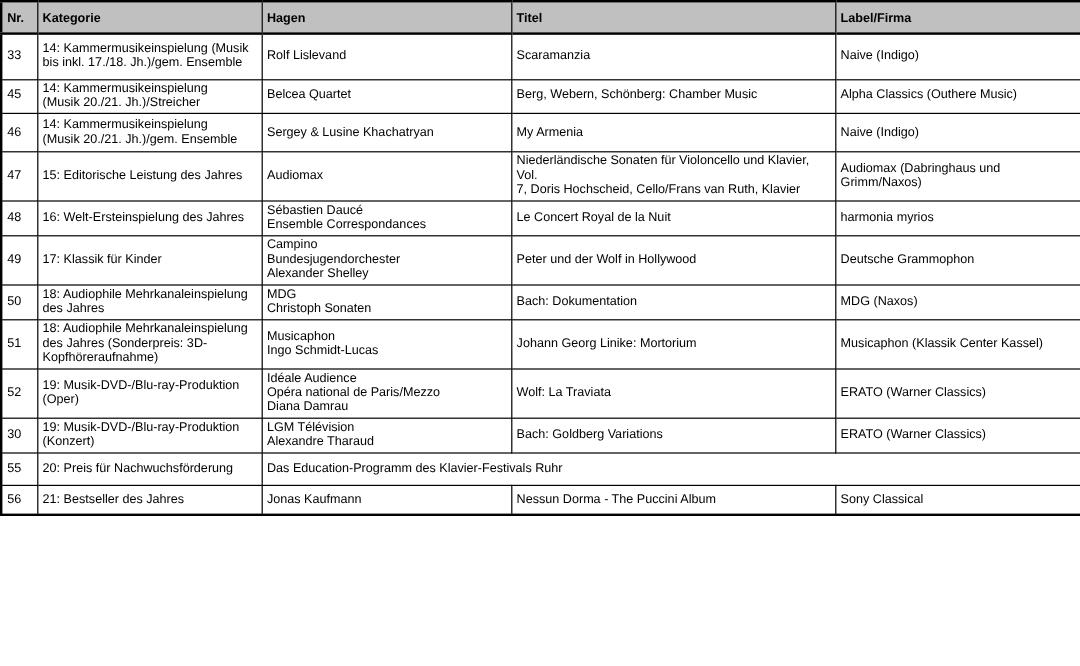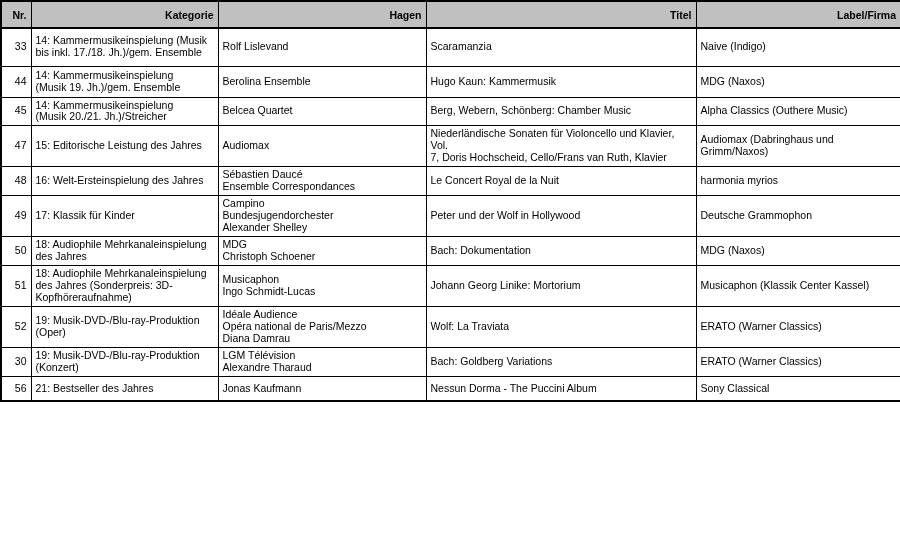--- a/index.html
+++ b/index.html
@@ -17,41 +17,41 @@
   table.awards {
     width: 900px;
     border-collapse: collapse;
     table-layout: fixed;
     border: 2px solid #000000;
     background: #ffffff;
   }
   table.awards th {
     background: #c0c0c0;
     font-weight: bold;
-    text-align: right;
+    text-align: left;
     font-size: 10.5px;
     border: 1px solid #000000;
     border-top: 2px solid #000000;
     border-bottom: 2px solid #000000;
     padding: 2px 4px;
     vertical-align: middle;
     height: 21px;
   }
   table.awards td {
     border: 1px solid #000000;
     font-size: 10.5px;
     line-height: 1.14;
     padding: 2px 4px;
     vertical-align: middle;
     white-space: pre-line;
     overflow: hidden;
   }
   table.awards th.col-nr,
   table.awards td.cell-nr {
-    text-align: right;
+    text-align: left;
     white-space: normal;
   }
 </style>
 </head>
 <body>
 
 <table class="awards">
   <colgroup>
     <col style="width:30px">
     <col style="width:187px">
@@ -70,35 +70,35 @@
   </thead>
   <tbody>
     <tr style="height:38px">
       <td class="cell-nr">33</td>
       <td>14: Kammermusikeinspielung (Musik
 bis inkl. 17./18. Jh.)/gem. Ensemble</td>
       <td>Rolf Lislevand</td>
       <td>Scaramanzia</td>
       <td>Naive (Indigo)</td>
     </tr>
-    <tr style="height:31px">
-      <td class="cell-nr">44</td>
-      <td>14: Kammermusikeinspielung
-(Musik 19. Jh.)/gem. Ensemble</td>
-      <td>Berolina Ensemble</td>
-      <td>Hugo Kaun: Kammermusik</td>
-      <td>MDG (Naxos)</td>
-    </tr>
     <tr style="height:24px">
       <td class="cell-nr">45</td>
       <td>14: Kammermusikeinspielung
 (Musik 20./21. Jh.)/Streicher</td>
       <td>Belcea Quartet</td>
       <td>Berg, Webern, Schönberg: Chamber Music</td>
       <td>Alpha Classics (Outhere Music)</td>
+    </tr>
+    <tr style="height:32px">
+      <td class="cell-nr">46</td>
+      <td>14: Kammermusikeinspielung
+(Musik 20./21. Jh.)/gem. Ensemble</td>
+      <td>Sergey &amp; Lusine Khachatryan</td>
+      <td>My Armenia</td>
+      <td>Naive (Indigo)</td>
     </tr>
     <tr style="height:34px">
       <td class="cell-nr">47</td>
       <td>15: Editorische Leistung des Jahres</td>
       <td>Audiomax</td>
       <td>Niederländische Sonaten für Violoncello und Klavier, Vol.
 7, Doris Hochscheid, Cello/Frans van Ruth, Klavier</td>
       <td>Audiomax (Dabringhaus und Grimm/Naxos)</td>
     </tr>
     <tr style="height:29px">
@@ -116,21 +116,21 @@
 Bundesjugendorchester
 Alexander Shelley</td>
       <td>Peter und der Wolf in Hollywood</td>
       <td>Deutsche Grammophon</td>
     </tr>
     <tr style="height:28px">
       <td class="cell-nr">50</td>
       <td>18: Audiophile Mehrkanaleinspielung
 des Jahres</td>
       <td>MDG
-Christoph Schoener</td>
+Christoph Sonaten</td>
       <td>Bach: Dokumentation</td>
       <td>MDG (Naxos)</td>
     </tr>
     <tr style="height:37px">
       <td class="cell-nr">51</td>
       <td>18: Audiophile Mehrkanaleinspielung
 des Jahres (Sonderpreis: 3D-
 Kopfhöreraufnahme)</td>
       <td>Musicaphon
 Ingo Schmidt-Lucas</td>
@@ -149,20 +149,25 @@
     </tr>
     <tr style="height:28px">
       <td class="cell-nr">30</td>
       <td>19: Musik-DVD-/Blu-ray-Produktion
 (Konzert)</td>
       <td>LGM Télévision
 Alexandre Tharaud</td>
       <td>Bach: Goldberg Variations</td>
       <td>ERATO (Warner Classics)</td>
     </tr>
+    <tr style="height:27px">
+      <td class="cell-nr">55</td>
+      <td>20: Preis für Nachwuchsförderung</td>
+      <td colspan="3">Das Education-Programm des Klavier-Festivals Ruhr</td>
+    </tr>
     <tr style="height:25px">
       <td class="cell-nr">56</td>
       <td>21: Bestseller des Jahres</td>
       <td>Jonas Kaufmann</td>
       <td>Nessun Dorma - The Puccini Album</td>
       <td>Sony Classical</td>
     </tr>
 
   </tbody>
 </table>

